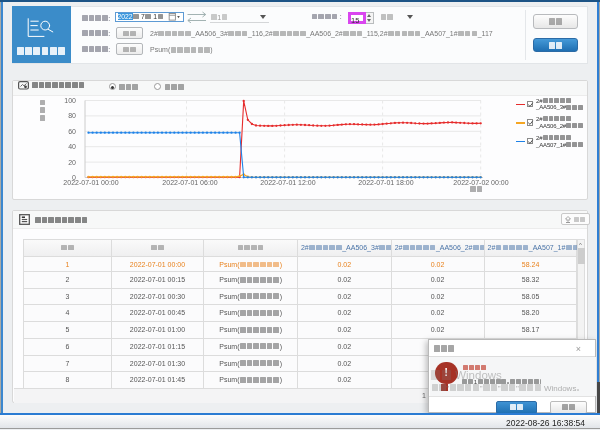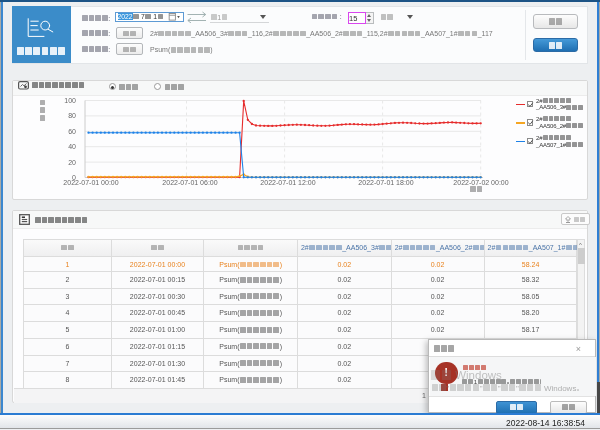--- a/index.html
+++ b/index.html
@@ -21,21 +21,21 @@
 #bluebox .t{position:absolute;left:4.5px;top:40px;font-size:8.5px;font-weight:bold;white-space:nowrap}
 #hsep{left:525px;top:10px;width:1px;height:50px;background:#e4e7ea}
 .flabel{font-size:7px;color:#556;white-space:nowrap}
 #datebox{left:115px;top:11.8px;width:68.5px;height:10.4px;border:1px solid #5d9ad4;background:#fff;font-size:6.8px;color:#333;line-height:8.8px;padding-left:1.5px;white-space:nowrap}
 #datebox .sel{background:#3a96dd;color:#fff}
 #calic{left:167.5px;top:13.3px;width:13px;height:8px}
 .selbtn{position:absolute;width:27px;height:12px;border:1px solid #b4b7ba;border-radius:2px;background:linear-gradient(#fdfdfd,#ececec);font-size:7px;color:#777;text-align:center;line-height:11px}
 .gtxt{font-size:7px;color:#888;white-space:nowrap}
 #btn-clear{left:533px;top:14px;width:45px;height:15px;border:1px solid #b8babd;border-radius:3px;background:linear-gradient(#fdfdfd,#e7e7e7);font-size:7.5px;color:#666;text-align:center;line-height:14px}
 #btn-query{left:533px;top:38px;width:45px;height:14px;border:1px solid #2b6ba6;border-radius:3px;background:linear-gradient(#459ad8,#1f6fb2);font-size:7.5px;color:#fff;text-align:center;line-height:13px}
-#spinbox{left:348px;top:11.5px;width:18px;height:12px;border:1px solid #d946ef;background:#fff;font-size:7.5px;color:#333;text-align:left;line-height:11px}
+#spinbox{left:348px;top:11.5px;width:18px;height:12px;border:3px solid #d946ef;background:#fff;font-size:7.5px;color:#333;text-align:left;line-height:11px}
 #spinner{left:366px;top:11.5px;width:8px;height:12px;border:1px solid #b9bcbe;border-left:none;background:#f4f4f4}
 .tri-u{position:absolute;width:0;height:0;border-left:2.5px solid transparent;border-right:2.5px solid transparent;border-bottom:3px solid #666}
 .tri-d{position:absolute;width:0;height:0;border-left:2.5px solid transparent;border-right:2.5px solid transparent;border-top:3px solid #666}
 .tri-big{position:absolute;width:0;height:0;border-left:3.5px solid transparent;border-right:3.5px solid transparent;border-top:4.5px solid #555}
 
 .panel{background:#fdfdfe;border:1px solid #d8d8d8;border-radius:2px}
 #chartpanel{left:12px;top:79.5px;width:576px;height:120px}
 #chartpanel .phead{position:absolute;left:0;top:0;width:574px;height:15px;background:#f7f8f8;border-bottom:1px solid #ececec}
 .ptitle{font-size:7px;font-weight:bold;color:#4a4a4a;white-space:nowrap}
 #chart{position:absolute;left:0;top:15.5px}
@@ -609,12 +609,12 @@
 <div class="dbtn" id="dcancel"><i class="c"></i><i class="c"></i></div>
 </div>
 <div class="abs" id="wm1"><i class="c"></i><i class="c"></i> Windows</div>
 <div class="abs" id="wm2"><i class="c"></i><i class="c"></i>"<i class="c"></i><i class="c"></i><i class="c"></i><i class="c"></i>"<i class="c"></i><i class="c"></i>"<i class="c"></i><i class="c"></i>"<i class="c"></i><i class="c"></i><i class="c"></i> Windows<i class="c pc"></i></div>
 <div class="abs" id="darkbar"></div>
 
 <div class="abs" id="topline"></div>
 <div class="abs" id="lborder"></div>
 <div class="abs" id="rborder"></div>
 <div class="abs" id="bborder"></div>
-<div class="abs" id="statusbar">2022-08-14 16:38:54</div>
+<div class="abs" id="statusbar">2022-08-26 16:38:54</div>
 </body></html>

